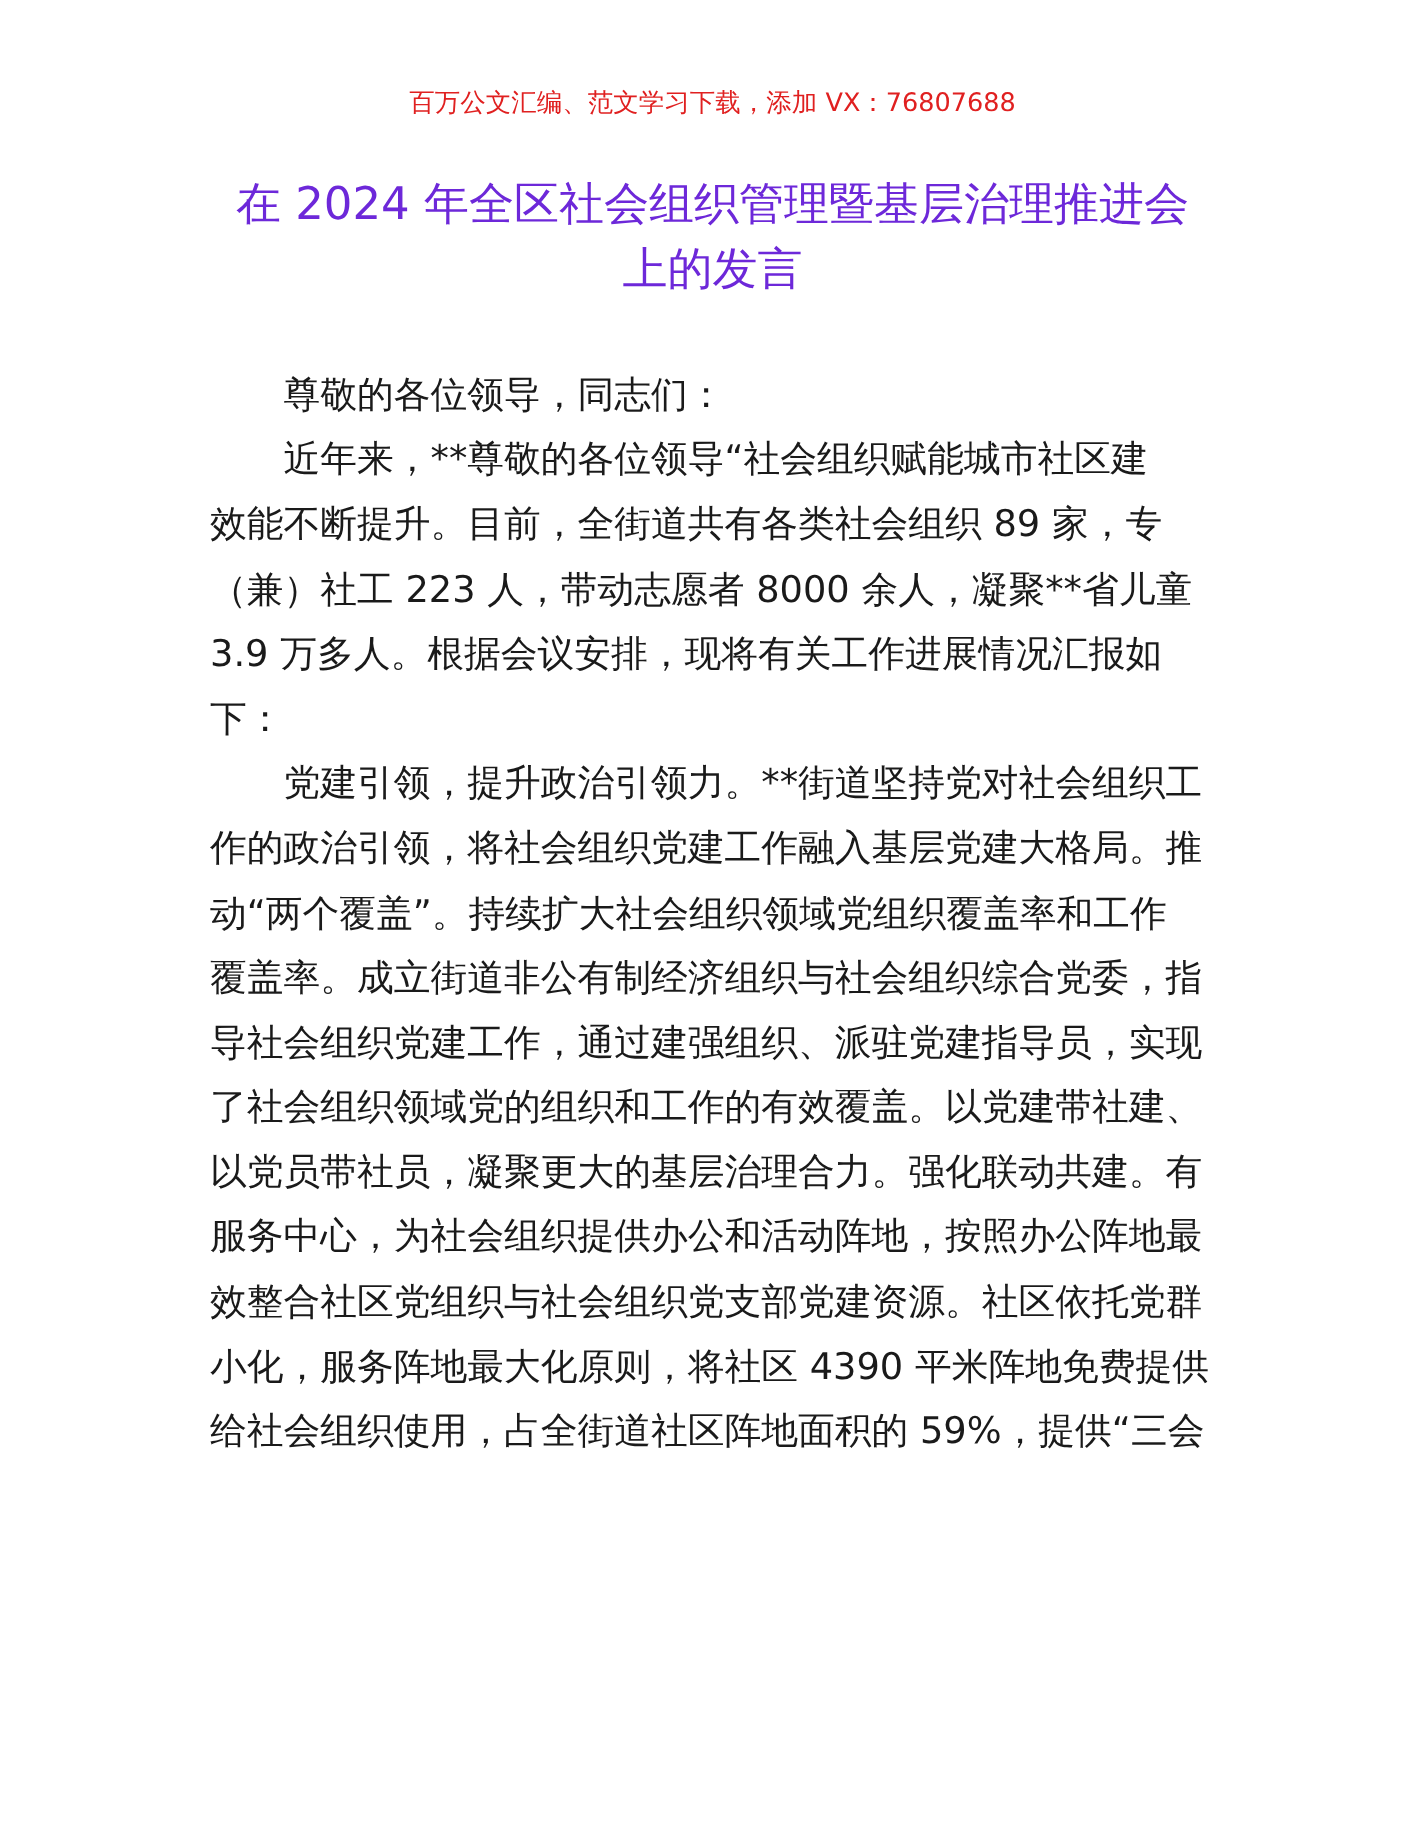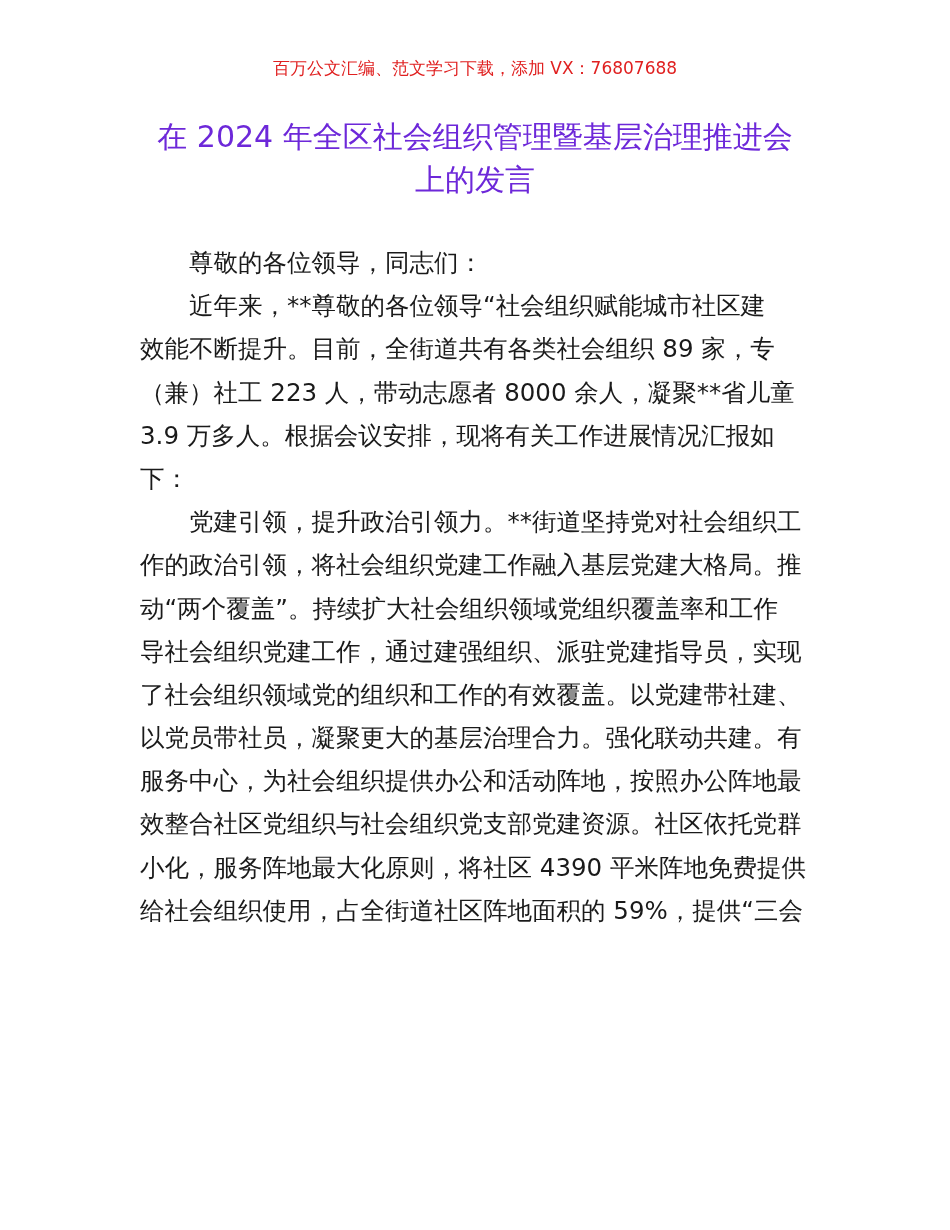--- a/index.html
+++ b/index.html
@@ -27,20 +27,21 @@
 <div class="body-text">
   <div class="line indent">尊敬的各位领导，同志们：</div>
   <div class="line indent">近年来，**尊敬的各位领导“社会组织赋能城市社区建</div>
   <div class="line">效能不断提升。目前，全街道共有各类社会组织 89 家，专</div>
   <div class="line">（兼）社工 223 人，带动志愿者 8000 余人，凝聚**省儿童</div>
   <div class="line">3.9 万多人。根据会议安排，现将有关工作进展情况汇报如</div>
   <div class="line">下：</div>
   <div class="line indent">党建引领，提升政治引领力。**街道坚持党对社会组织工</div>
   <div class="line">作的政治引领，将社会组织党建工作融入基层党建大格局。推</div>
   <div class="line">动“两个覆盖”。持续扩大社会组织领域党组织覆盖率和工作</div>
+  <div class="line">覆盖率。成立街道非公有制经济组织与社会组织综合党委，指</div>
   <div class="line">导社会组织党建工作，通过建强组织、派驻党建指导员，实现</div>
   <div class="line">了社会组织领域党的组织和工作的有效覆盖。以党建带社建、</div>
   <div class="line">以党员带社员，凝聚更大的基层治理合力。强化联动共建。有</div>
   <div class="line">服务中心，为社会组织提供办公和活动阵地，按照办公阵地最</div>
   <div class="line">效整合社区党组织与社会组织党支部党建资源。社区依托党群</div>
   <div class="line">小化，服务阵地最大化原则，将社区 4390 平米阵地免费提供</div>
   <div class="line">给社会组织使用，占全街道社区阵地面积的 59%，提供“三会</div>
 </div>
 
 </body></html>

